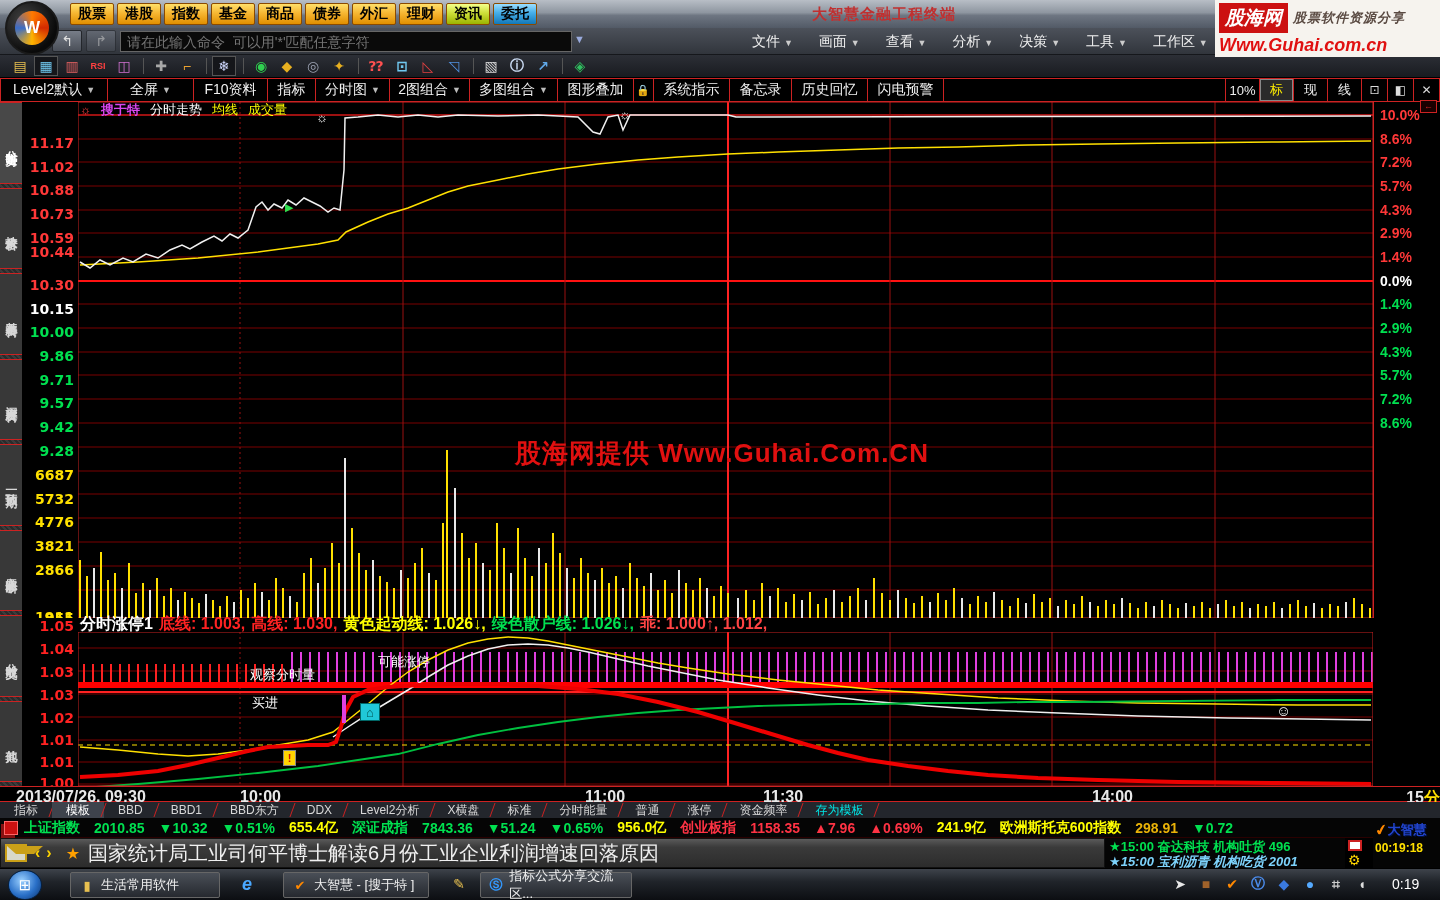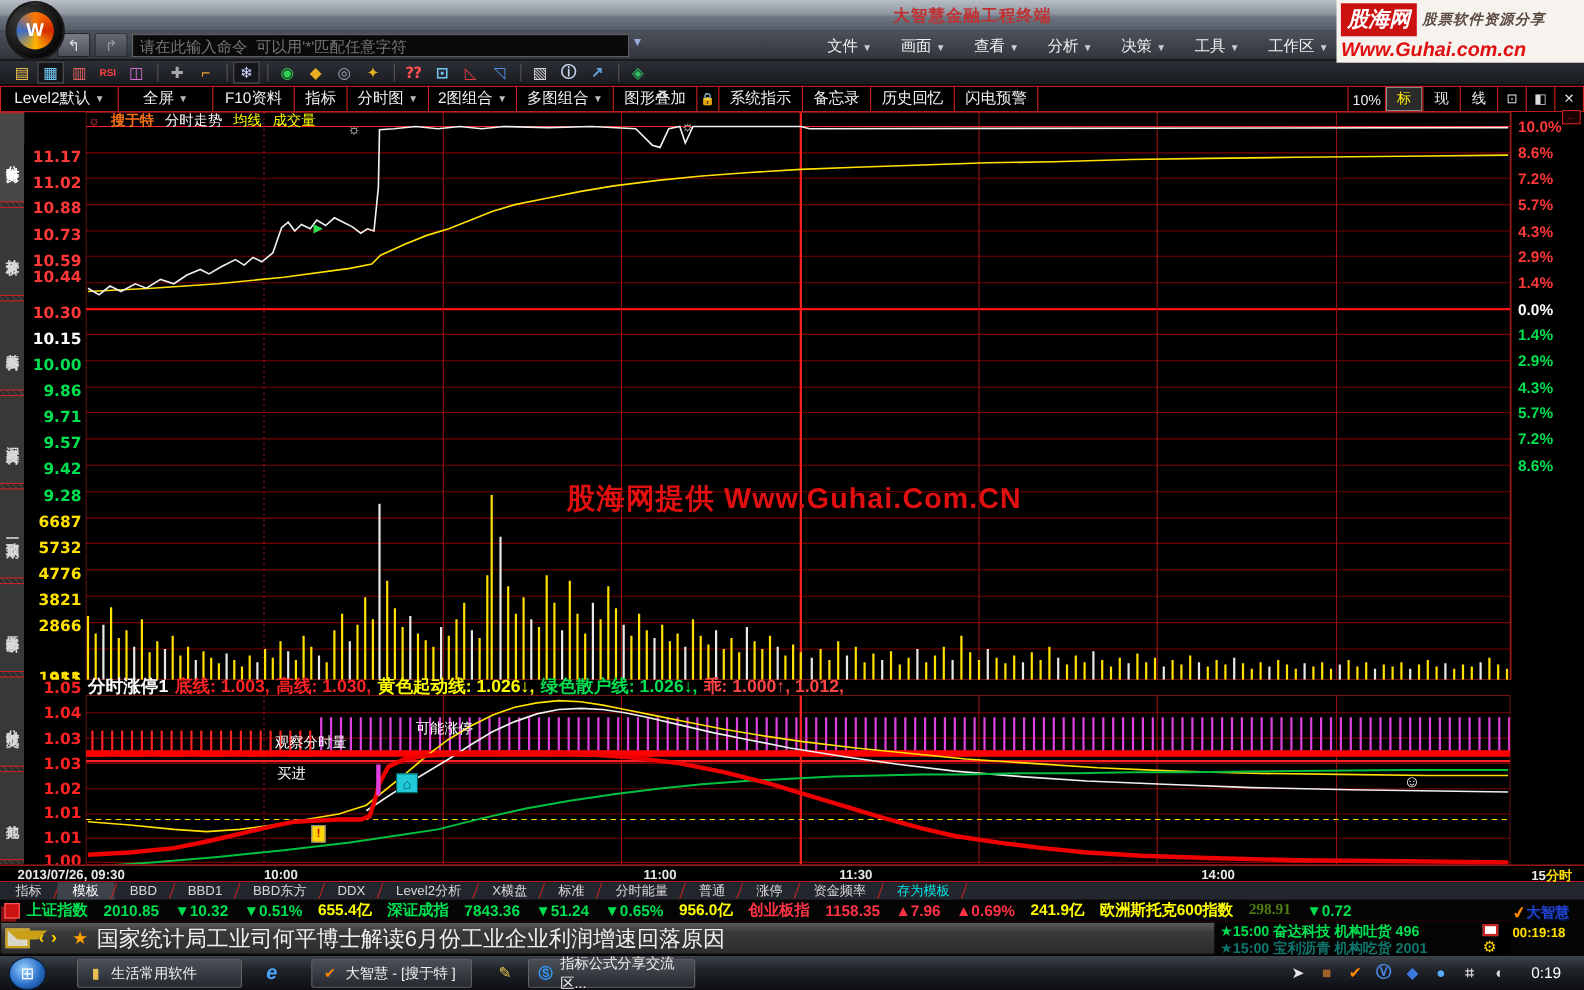--- a/index.html
+++ b/index.html
@@ -76,38 +76,38 @@
   #price-axis { left:22px; top:102px; width:56px; height:516px; background:#000;margin-top:28px; }
   .plabel { position:absolute; right:4px; font-size:14px; font-weight:bold; font-family:"DejaVu Sans",sans-serif; }
   #pct-axis { left:1373px; top:102px; width:67px; height:516px; background:#000; border-left:1px solid #cc2222; }
   .pctlabel { position:absolute; left:6px; font-size:14px; font-weight:bold; }
   #axis-corner { left:1420px; top:100px; width:17px; height:13px; border:1px solid #cc2222; color:#cc2222;
     font-size:9px; line-height:11px; text-align:center; background:#1a0000; z-index:5; }
 
   #main-chart { left:78px; top:102px; }
   #legend { left:80px; top:103px; height:14px; display:flex; gap:10px; align-items:center; z-index:6; }
   #legend .gear { color:#ff4040; font-size:12px; }
-  #legend .sym { color:#f97316; font-size:13px; font-weight:bold; }
+  #legend .sym { color:#d946ef; font-size:13px; font-weight:bold; }
   #legend .l1 { color:#fff; font-size:13px; }
   #legend .ly { color:#ffff00; font-size:13px; }
 
   #watermark { left:515px; top:436px; color:#e01010; font-size:26px; font-weight:bold; z-index:6; letter-spacing:1px; }
 
   
   #lowhdr { left:80px; top:617px; height:15px; display:flex; gap:6px; align-items:center; z-index:6; white-space:nowrap; }
   #lowhdr span { font-size:16px; font-weight:bold; }
   #low-axis { left:22px; top:618px; width:56px; height:168px; background:#000; }
   #lower-chart { left:78px; top:632px; }
 
   .anno { position:absolute; color:#fff; font-size:13px; z-index:7; }
 
   
   #timeaxis { left:0; top:786px; width:1440px; height:16px; background:#000;
     border-top:1px solid #cc2222; border-bottom:1px solid #cc2222; }
-  .tlabel { position:absolute; top:1px; color:#e8e8e8; font-size:12px; font-weight:bold; }
+  .tlabel { position:absolute; top:1px; color:#e8e8e8; font-size:16px; font-weight:bold;text-align:right; }
 
   
   #indtabs { left:0; top:802px; width:1440px; height:16px; background:#23262c; display:flex; align-items:stretch; }
   .itab { color:#d8d8d8; font-size:12px; padding:0 14px; display:flex; align-items:center; position:relative; }
   .itab:after { content:""; position:absolute; right:0; top:1px; bottom:1px; width:1px; background:#cc2222; transform:skewX(-20deg); }
   .itab.pressed { background:#3e434c; color:#fff; }
   .itab.save { color:#00e5e5; }
 
   
   #statusbar { left:0; top:818px; width:1440px; height:20px; background:#050505; display:flex; align-items:center;
@@ -120,21 +120,21 @@
   #newsrow { left:0; top:838px; width:1105px; height:30px;
     background:linear-gradient(#5a5a5a,#3a3a3a 30%,#2c2c2c); border:1px solid #111; display:flex; align-items:center; }
   #env { width:22px; height:18px; background:#d8d8c8; border:2px solid #caa018; margin:0 8px 0 4px; position:relative; }
   #env:before { content:""; position:absolute; left:0; top:0; border:9px solid transparent; border-top:8px solid #caa018; width:18px; }
   .newsarrow { color:#ffd400; font-size:16px; font-weight:bold; margin-right:6px; }
   #newsstar { color:#ffa000; font-size:16px; margin:0 8px; }
   #newstext { color:#f0f0f0; font-size:20px; }
 
   #alerts { left:1105px; top:838px; width:240px; height:30px; background:#050505; }
   .alert { position:absolute; left:4px; white-space:nowrap; font-size:13px; font-weight:bold; }
-  .al-green { color:#00e050; } .al-red { color:#0f766e; }
+  .al-green { color:#00e050; } .al-red { color:#7dd3fc;font-style:italic; }
   #al-icons { left:1348px; top:840px; width:22px; height:28px; }
   #al-grid { width:14px; height:11px; background:#fff; border:2px solid #cc2222; }
   #al-gear { color:#ffd400; font-size:14px; margin-top:1px; }
 
   #clockpanel { left:1373px; top:818px; width:67px; height:50px; background:#050505; }
   #dzh-logo { display:flex; align-items:center; margin:3px 0 2px 2px; }
   #dzh-logo .sw { color:#ff8800; font-size:15px; font-weight:bold; transform:rotate(-12deg); }
   #dzh-logo .tx { color:#2244cc; font-size:13px; font-weight:bold; text-shadow:1px 1px 0 #001144; }
   #clocktime { color:#ffe000; font-size:12px; font-weight:bold; margin-left:2px; }
 
@@ -155,20 +155,32 @@
 
   svg { display:block; }
 </style>
 </head>
 <body>
 <div id="stage">
 
 <div id="titlebar" class="abs"></div>
 <div id="logo" class="abs">
       <div class="swirl">W</div>
+    </div>
+<div id="mbtns" class="abs">
+      <div class="mbtn">股票</div>
+      <div class="mbtn">港股</div>
+      <div class="mbtn">指数</div>
+      <div class="mbtn">基金</div>
+      <div class="mbtn">商品</div>
+      <div class="mbtn">债券</div>
+      <div class="mbtn">外汇</div>
+      <div class="mbtn">理财</div>
+      <div class="mbtn sel-green">资讯</div>
+      <div class="mbtn sel-blue">委托</div>
     </div>
 <div id="apptitle" class="abs">大智慧金融工程终端</div>
 <div id="brand" class="abs">
   <div class="row1">
     <span class="badge">股海网</span>
     <span class="tag">股票软件资源分享</span>
   </div>
   <div class="url">Www.Guhai.com.cn</div>
 </div>
 
@@ -748,21 +760,21 @@
       <span style="color: rgb(0, 224, 80);">7843.36</span>
       <span style="color: rgb(0, 224, 80);">▼51.24</span>
       <span style="color: rgb(0, 224, 80);">▼0.65%</span>
       <span style="color: rgb(255, 255, 0);">956.0亿</span>
       <span style="color: rgb(255, 51, 68);">创业板指</span>
       <span style="color: rgb(255, 51, 68);">1158.35</span>
       <span style="color: rgb(255, 51, 68);">▲7.96</span>
       <span style="color: rgb(255, 51, 68);">▲0.69%</span>
       <span style="color: rgb(255, 255, 0);">241.9亿</span>
       <span style="color: rgb(255, 255, 0);">欧洲斯托克600指数</span>
-      <span style="color: #4d7c0f; font-family: Liberation Serif, serif;">298.91</span>
+      <span style="color: #eab308;">298.91</span>
       <span style="color: rgb(0, 224, 80);">▼0.72</span>
     </div>
 
 <div id="newsrow" class="abs">
   <div id="env"></div>
   <span class="newsarrow">‹</span>
   <span class="newsarrow">›</span>
   <span id="newsstar">★</span>
   <span id="newstext">国家统计局工业司何平博士解读6月份工业企业利润增速回落原因</span>
 </div>

